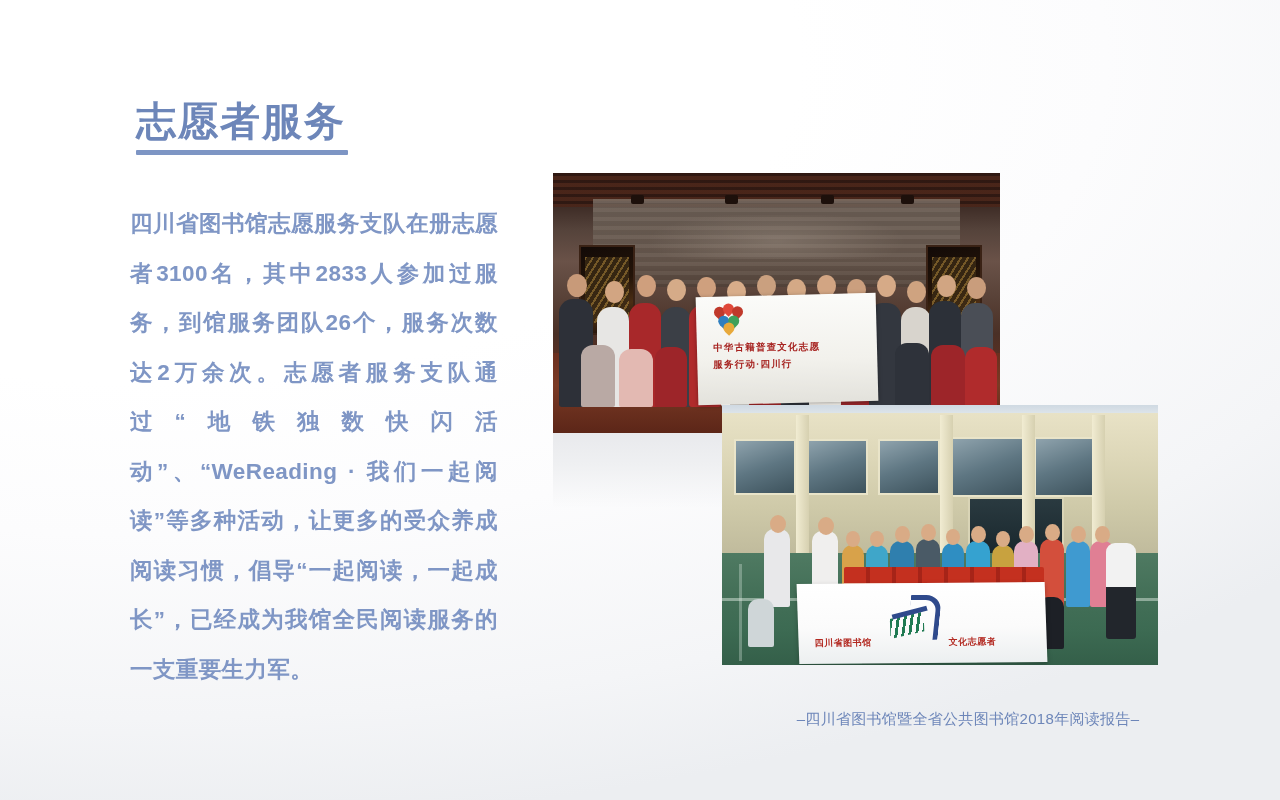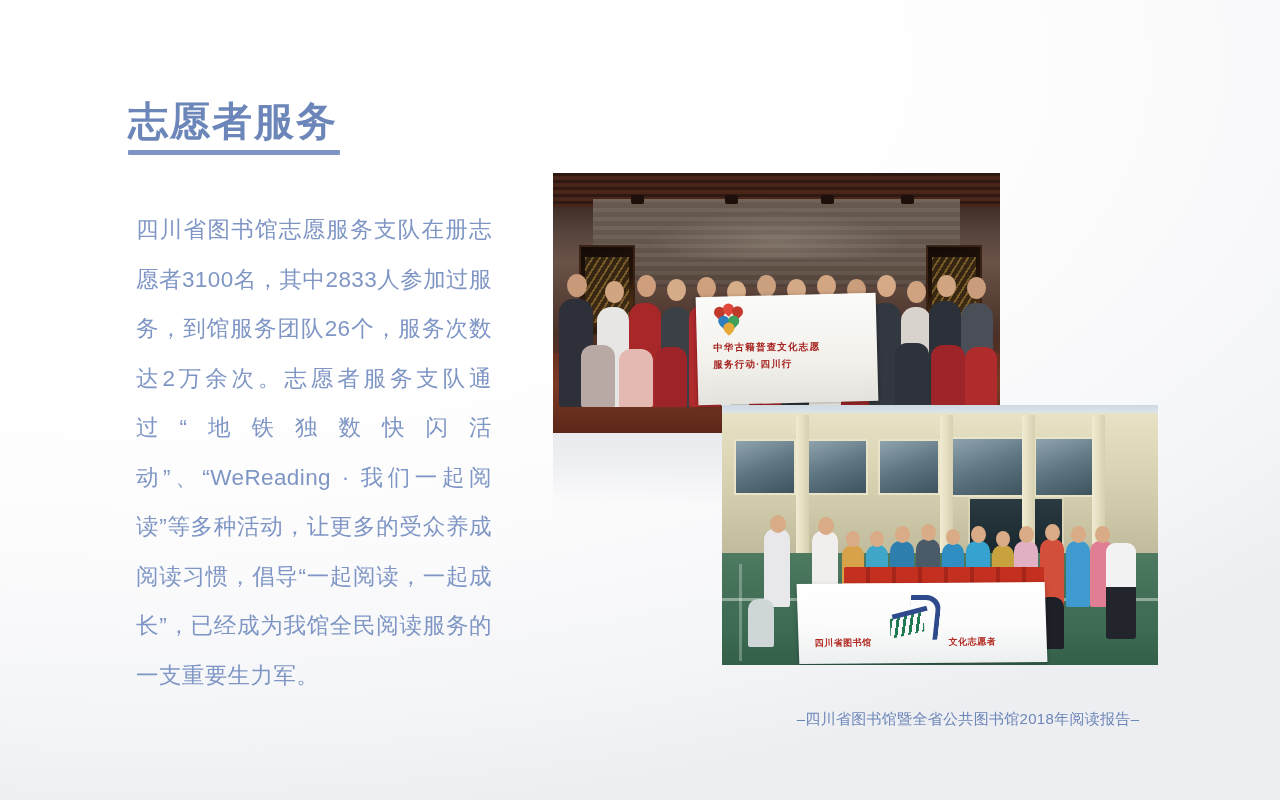--- a/index.html
+++ b/index.html
@@ -18,21 +18,21 @@
     width: 1280px;
     height: 800px;
     background:
       radial-gradient(120% 95% at 12% 8%, #ffffff 0%, #ffffff 42%, #fcfcfd 62%, #f4f5f7 86%, #eceef1 100%);
     overflow: hidden;
   }
 
   
   .title-block {
     position: absolute;
-    left: 128px;
+    left: 136px;
     top: 97px;
     width: 330px;
   }
   .slide-title {
     font-size: 40px;
     line-height: 48px;
     font-weight: 700;
     color: #6d86b9;
     letter-spacing: 2px;
     white-space: nowrap;
@@ -51,21 +51,22 @@
     top: 197px;
     width: 372px;
     font-size: 22.5px;
     line-height: 49.5px;
     color: #7f96c5;
     letter-spacing: 0.4px;
     text-align: justify;
     text-justify: inter-ideograph;
   }
   .body-copy p {
-    margin: 8px;
+    margin: 2px;
+    font-weight: bold;
   }
 
   
   .photo-shadow {
     position: absolute;
     left: 553px;
     top: 430px;
     width: 230px;
     height: 78px;
     background: linear-gradient(180deg, #e8e9ec 0%, #eff0f2 45%, rgba(248,249,250,0) 100%);

